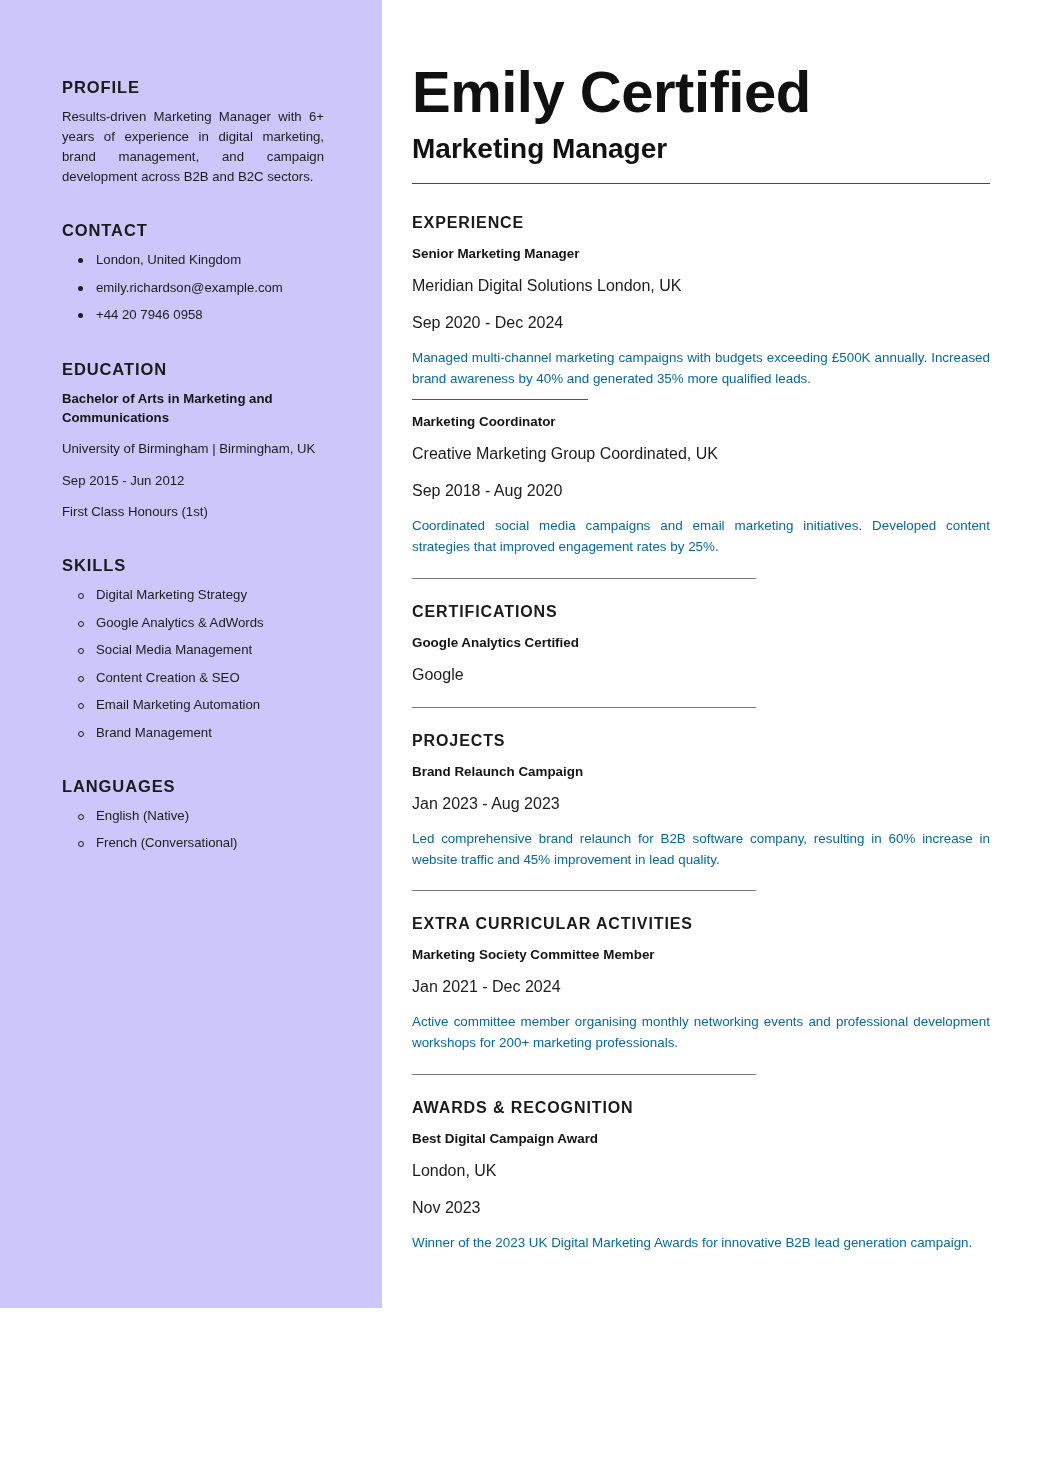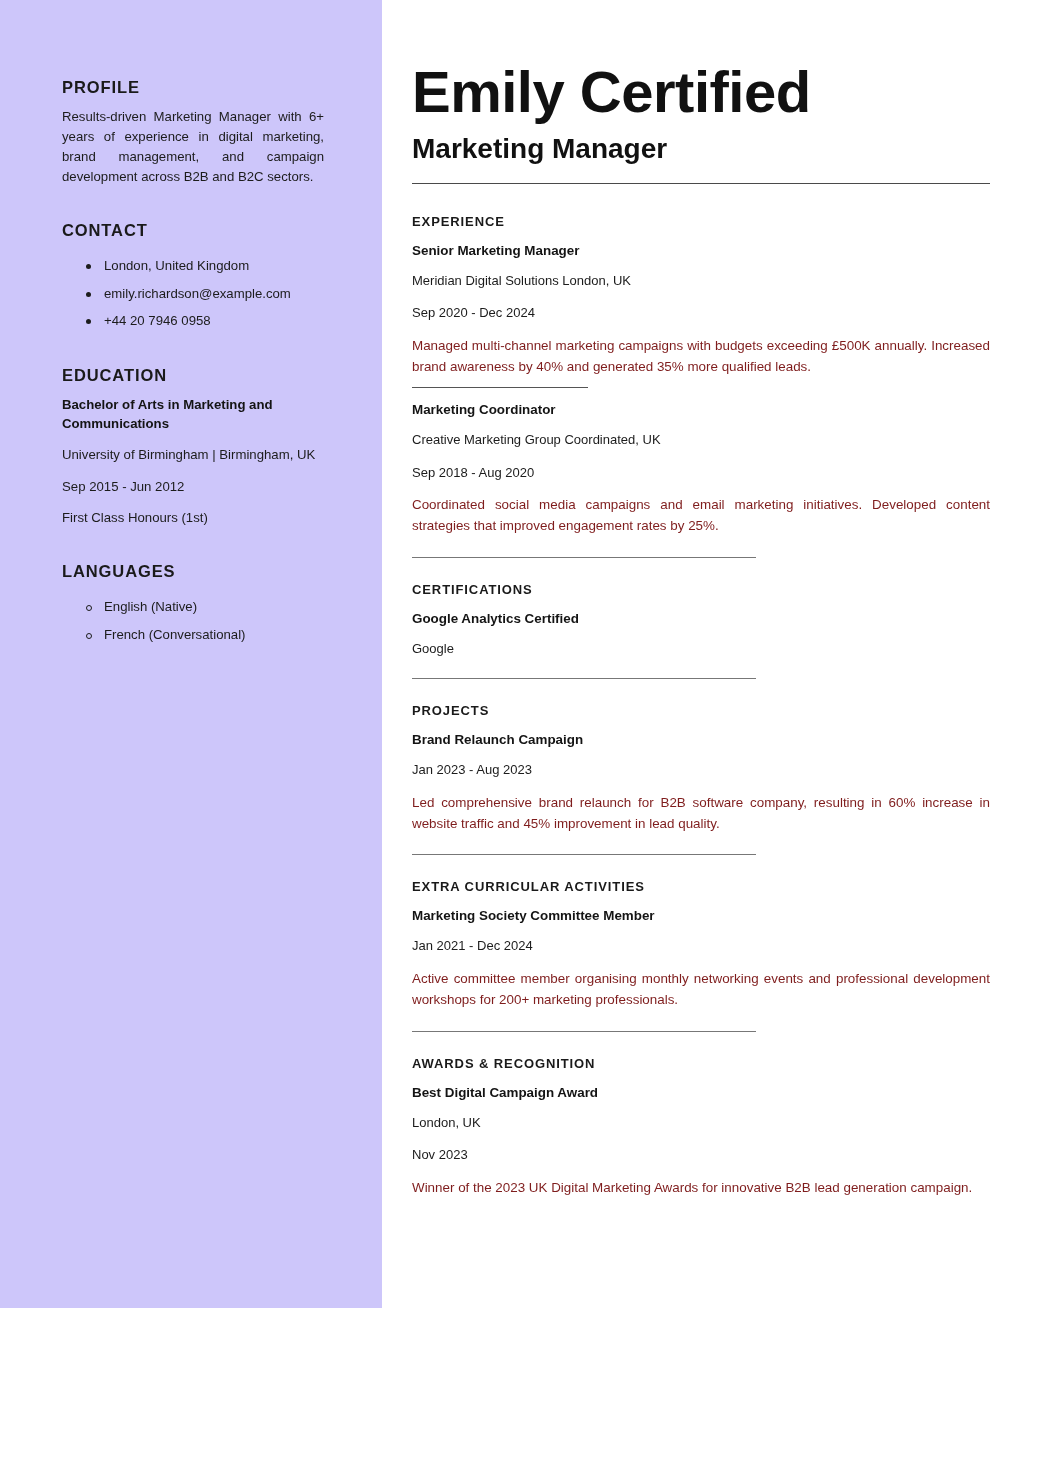--- a/index.html
+++ b/index.html
@@ -42,21 +42,21 @@
   }
   .side-para {
     font-size: 13.2px;
     line-height: 1.52;
     color: #1c1c1c;
     text-align: justify;
     margin: 0;
   }
   ul.side-list {
     list-style: none;
-    margin: 16px;
+    margin: 8px;
     padding: 0;
   }
   ul.side-list li {
     position: relative;
     font-size: 13.2px;
     line-height: 1.55;
     color: #1c1c1c;
     padding-left: 26px;
     margin-bottom: 7px;
   }
@@ -115,47 +115,47 @@
   }
   .title-rule {
     border: none;
     border-top: 1px solid #4a4a4a;
     margin: 0 0 30px 0;
   }
   .section {
     margin-bottom: 8px;
   }
   .section-heading {
-    font-size: 13px;
+    font-size: 16px;
     font-weight: bold;
     letter-spacing: 0.9px;
     color: #1a1a1a;
     margin: 0 0 14px 0;
     text-transform: uppercase;
   }
   .entry {
     margin-bottom: 8px;
   }
   .entry-title {
     font-size: 13.4px;
     font-weight: bold;
     margin: 0 0 13px 0;
     color: #141414;
   }
   .entry-line {
-    font-size: 13px;
+    font-size: 16px;
     line-height: 1.5;
     margin: 0 0 13px 0;
     color: #1c1c1c;
   }
   .entry-desc {
     font-size: 13.4px;
     line-height: 1.55;
     margin: 0 0 10px 0;
-    color: #7f1d1d;
+    color: #0369a1;
     text-align: justify;
   }
   .short-rule {
     border: none;
     border-top: 1px solid #555555;
     width: 176px;
     margin: 0 0 14px 0;
   }
   .mid-rule {
     border: none;
@@ -186,20 +186,31 @@
     </section>
 
     <section class="side-section">
       <h2 class="side-heading">EDUCATION</h2>
       <p class="edu-title">Bachelor of Arts in Marketing and Communications</p>
       <p class="edu-line">University of Birmingham | Birmingham, UK</p>
       <p class="edu-line">Sep 2015 - Jun 2012</p>
       <p class="edu-line">First Class Honours (1st)</p>
     </section>
 
+    <section class="side-section">
+      <h2 class="side-heading">SKILLS</h2>
+      <ul class="side-list hollow">
+        <li>Digital Marketing Strategy</li>
+        <li>Google Analytics &amp; AdWords</li>
+        <li>Social Media Management</li>
+        <li>Content Creation &amp; SEO</li>
+        <li>Email Marketing Automation</li>
+        <li>Brand Management</li>
+      </ul>
+    </section>
 
     <section class="side-section">
       <h2 class="side-heading">LANGUAGES</h2>
       <ul class="side-list hollow">
         <li>English (Native)</li>
         <li>French (Conversational)</li>
       </ul>
     </section>
 
   </aside>

